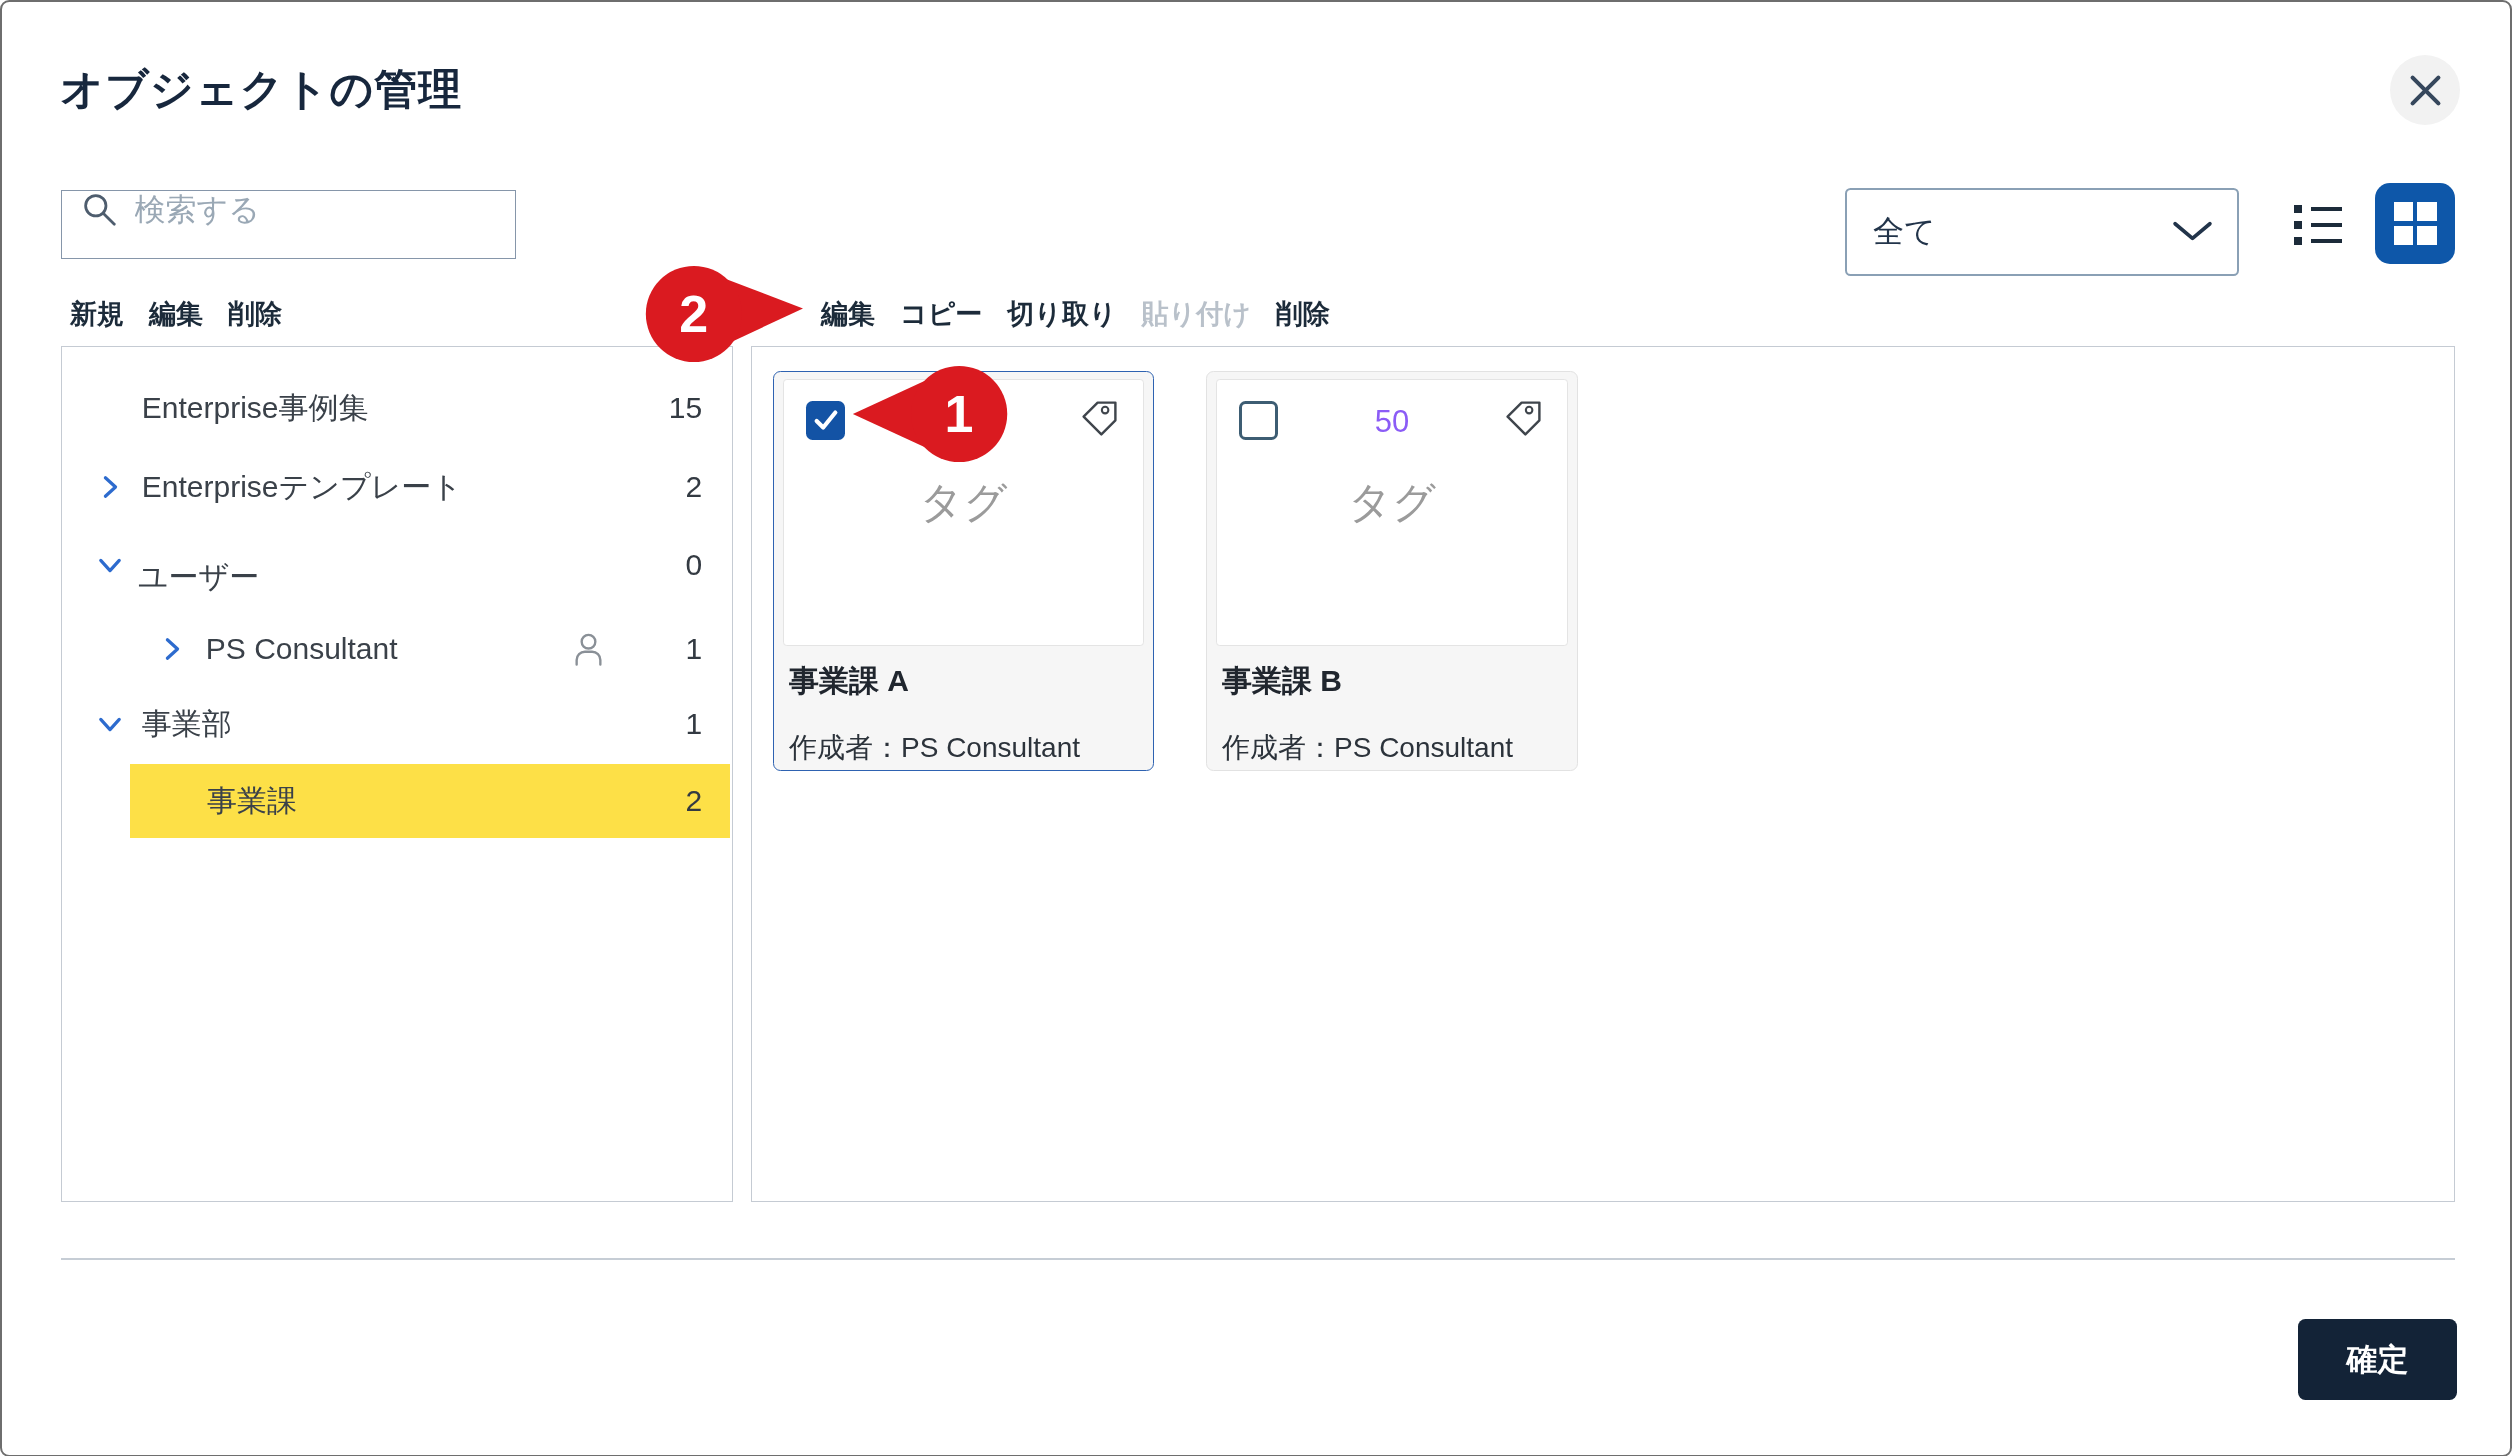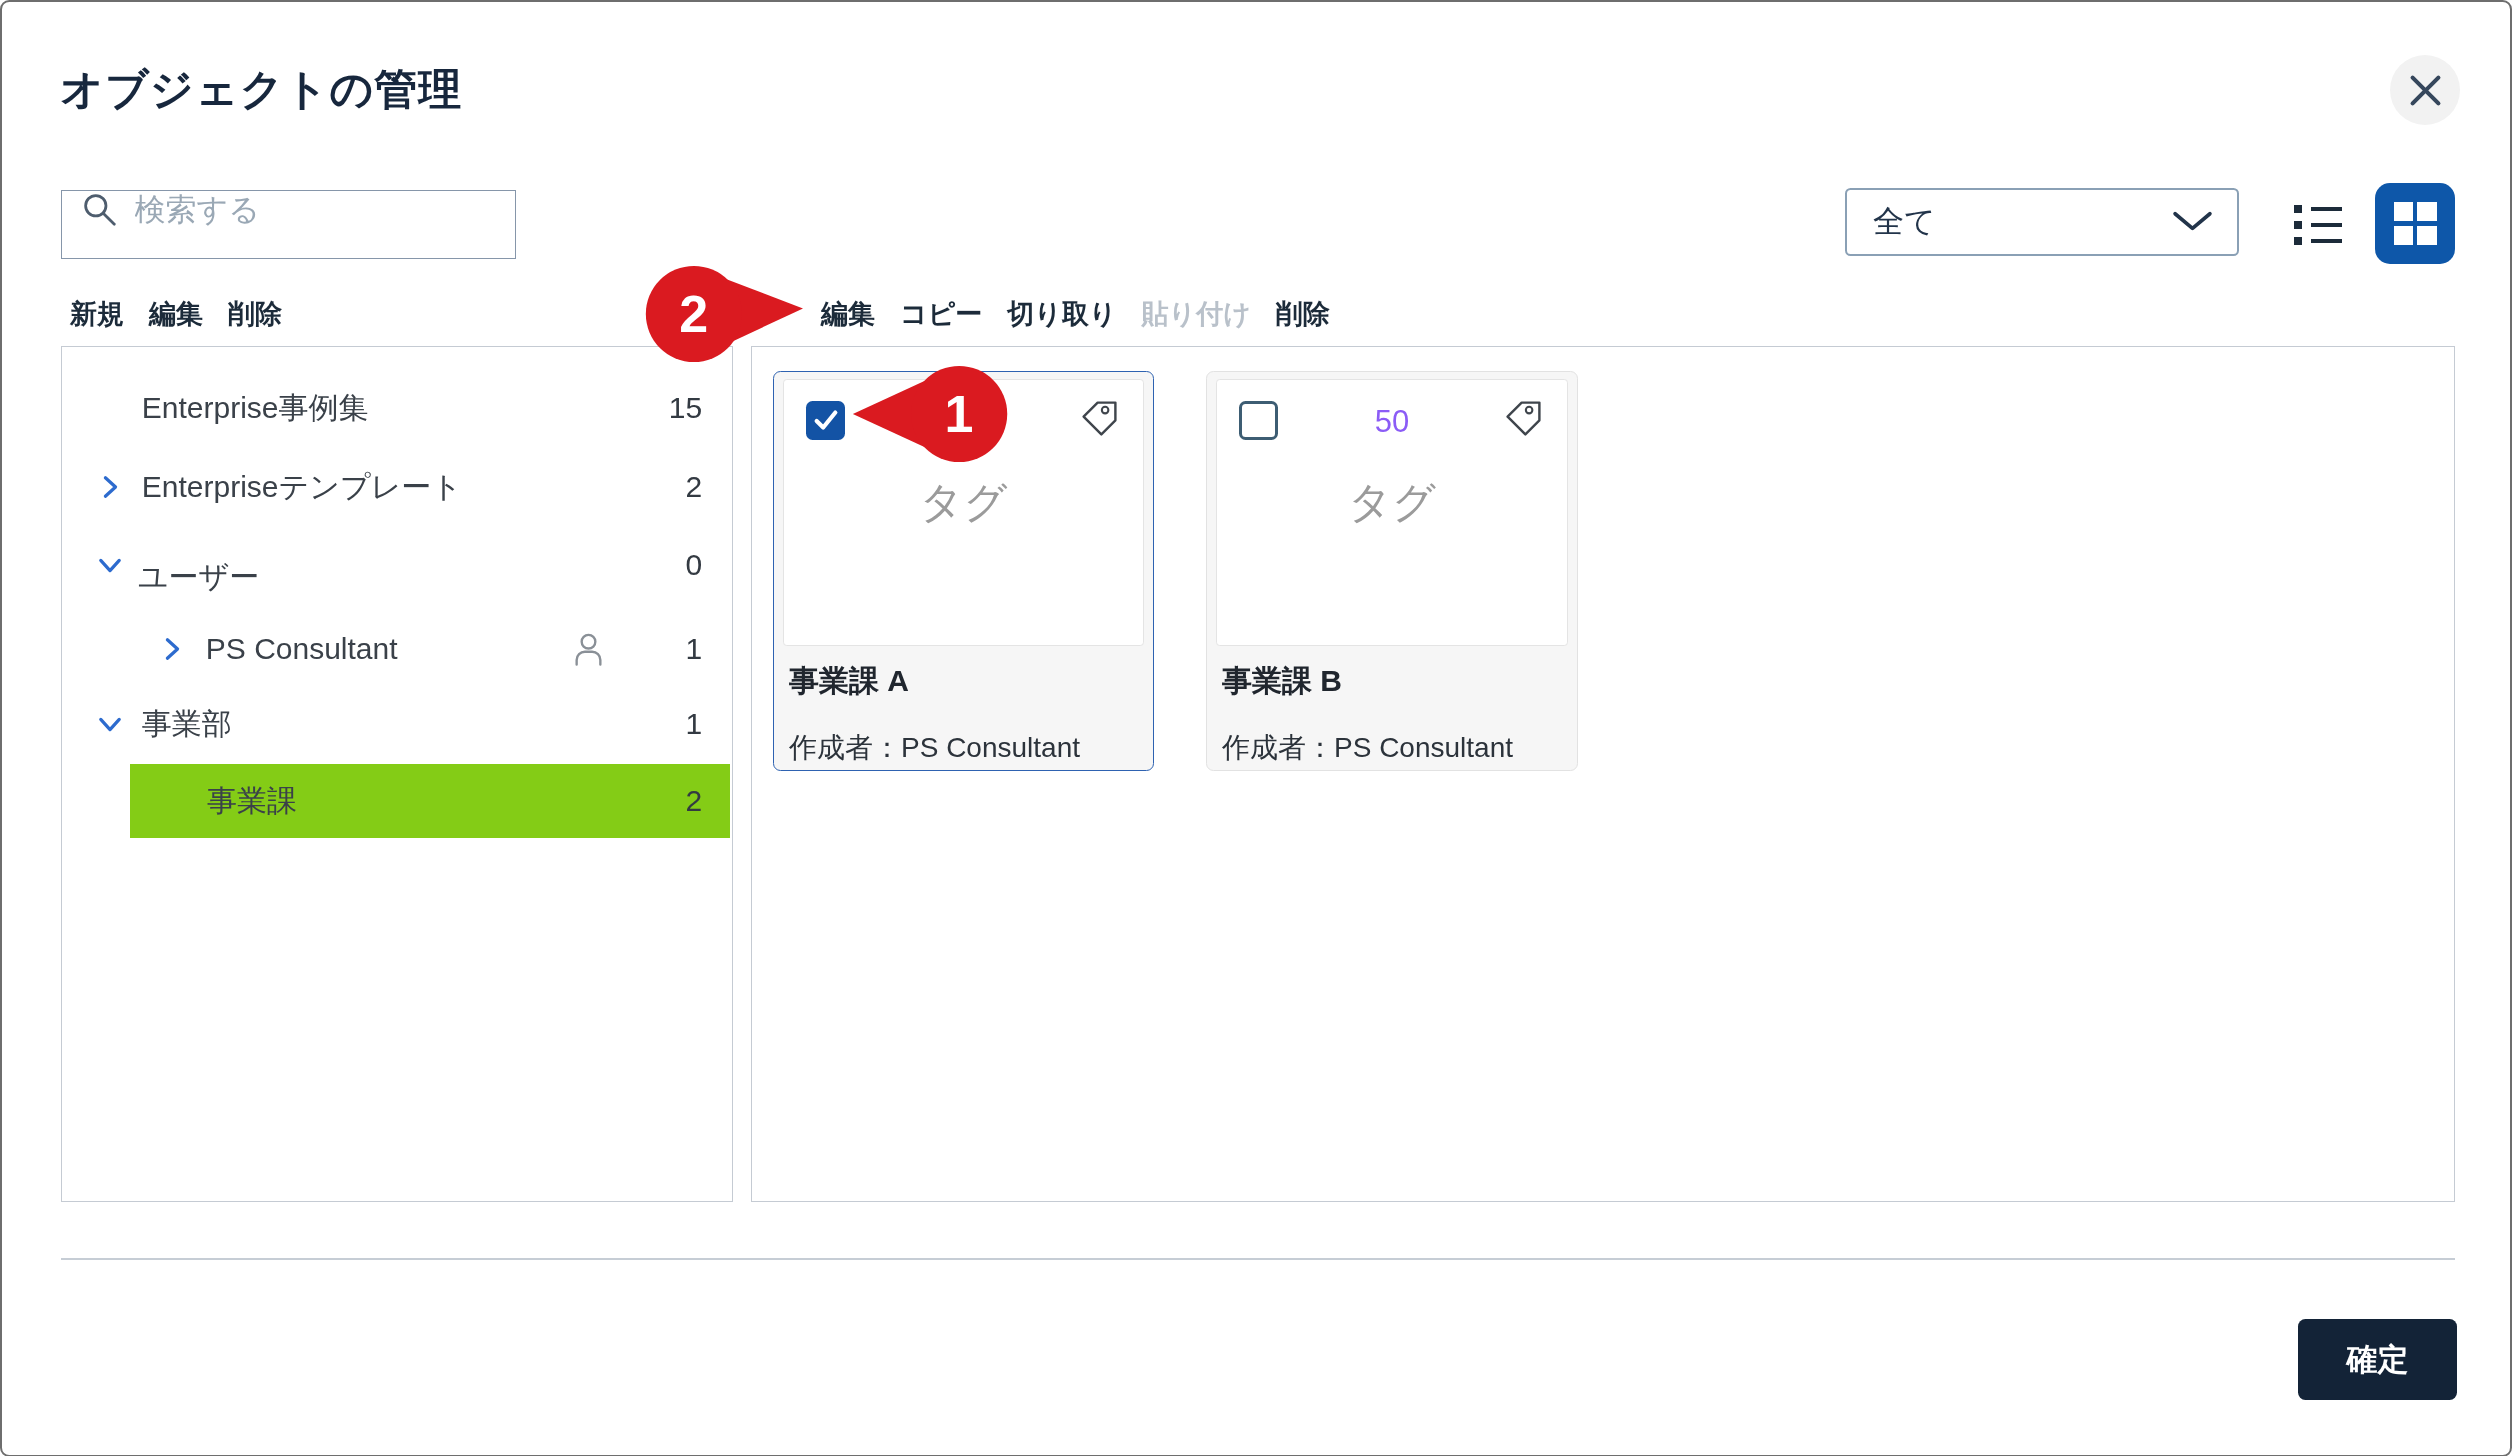--- a/index.html
+++ b/index.html
@@ -15,21 +15,21 @@
 
   
   .search-box{left:59px;top:188px;width:455px;height:69px;border:1.8px solid #8696aa;border-radius:0;
               box-sizing:border-box;display:flex;align-items:flex-start;padding-left:18.5px;background:#fff;}
   .search-box input{border:none;outline:none;font-size:31px;color:#2a3a50;margin-left:15px;width:351px;
               font-family:"Liberation Sans","DejaVu Sans",sans-serif;background:transparent;}
   .search-box input::placeholder{color:#9aa8b5;}
 
   
   .display-label{left:1566px;top:205px;width:268px;text-align:right;font-size:30px;font-weight:600;color:#17273d;}
-  .dropdown{left:1843px;top:186px;width:394px;height:68px;border:2.8px solid #8aa0b5;border-radius:5.5px;
+  .dropdown{left:1843px;top:186px;width:394px;height:88px;border:2.8px solid #8aa0b5;border-radius:5.5px;
             box-sizing:border-box;display:flex;align-items:center;justify-content:space-between;
             padding:0 24px 0 26px;background:#fff;cursor:pointer;}
   .dropdown .val{font-size:31px;color:#22344a;}
   .list-icon{left:2292px;top:203px;width:48px;height:40px;display:flex;flex-direction:column;
              justify-content:space-between;cursor:pointer;}
   .list-icon .row{display:flex;align-items:center;height:8.3px;}
   .list-icon .sq{width:8.3px;height:8.3px;background:#1c2b3a;}
   .list-icon .ln{width:31px;height:4.6px;background:#1c2b3a;margin-left:8.3px;}
   .grid-btn{left:2373px;top:181px;width:80px;height:81px;background:#0e57a9;border-radius:15px;
             display:flex;align-items:center;justify-content:center;cursor:pointer;}
@@ -47,21 +47,21 @@
   .panel{border:1.8px solid #c5cbd3;box-sizing:border-box;background:#fff;}
   .left-panel{left:59px;top:344px;width:672px;height:856px;}
   .right-panel{left:749px;top:344px;width:1704px;height:856px;}
 
   
   .tree-row{position:absolute;left:1.8px;right:1.8px;height:74px;cursor:pointer;}
   .tree-row .t-label{position:absolute;top:50%;transform:translateY(-50%);font-size:30px;color:#3a4149;white-space:nowrap;}
   .tree-row .t-count{position:absolute;right:28px;top:50%;transform:translateY(-50%);font-size:30px;color:#333a42;}
   .tree-row .chev{position:absolute;top:50%;transform:translateY(-50%);cursor:pointer;}
   .tree-row .person{position:absolute;top:50%;transform:translateY(-50%);left:509px;}
-  .tree-row.selected{left:68px;background:#84cc16;}
+  .tree-row.selected{left:68px;background:#fde047;}
 
   
   .card{position:absolute;width:381px;height:400px;background:#f6f6f6;border:1.8px solid #e2e2e2;
         border-radius:7.4px;box-sizing:border-box;cursor:pointer;}
   .card.selected{border:1.8px solid #2e62b1;}
   .preview{position:absolute;left:9.2px;right:9.2px;top:7.4px;height:265px;background:#fff;
            border:0.9px solid #e4e4e4;border-radius:3.7px;}
   .checkbox{position:absolute;left:22px;top:20.3px;width:39px;height:39px;border-radius:6.5px;box-sizing:border-box;
             display:flex;align-items:center;justify-content:center;cursor:pointer;}
   .checkbox.checked{background:#1353a5;}

